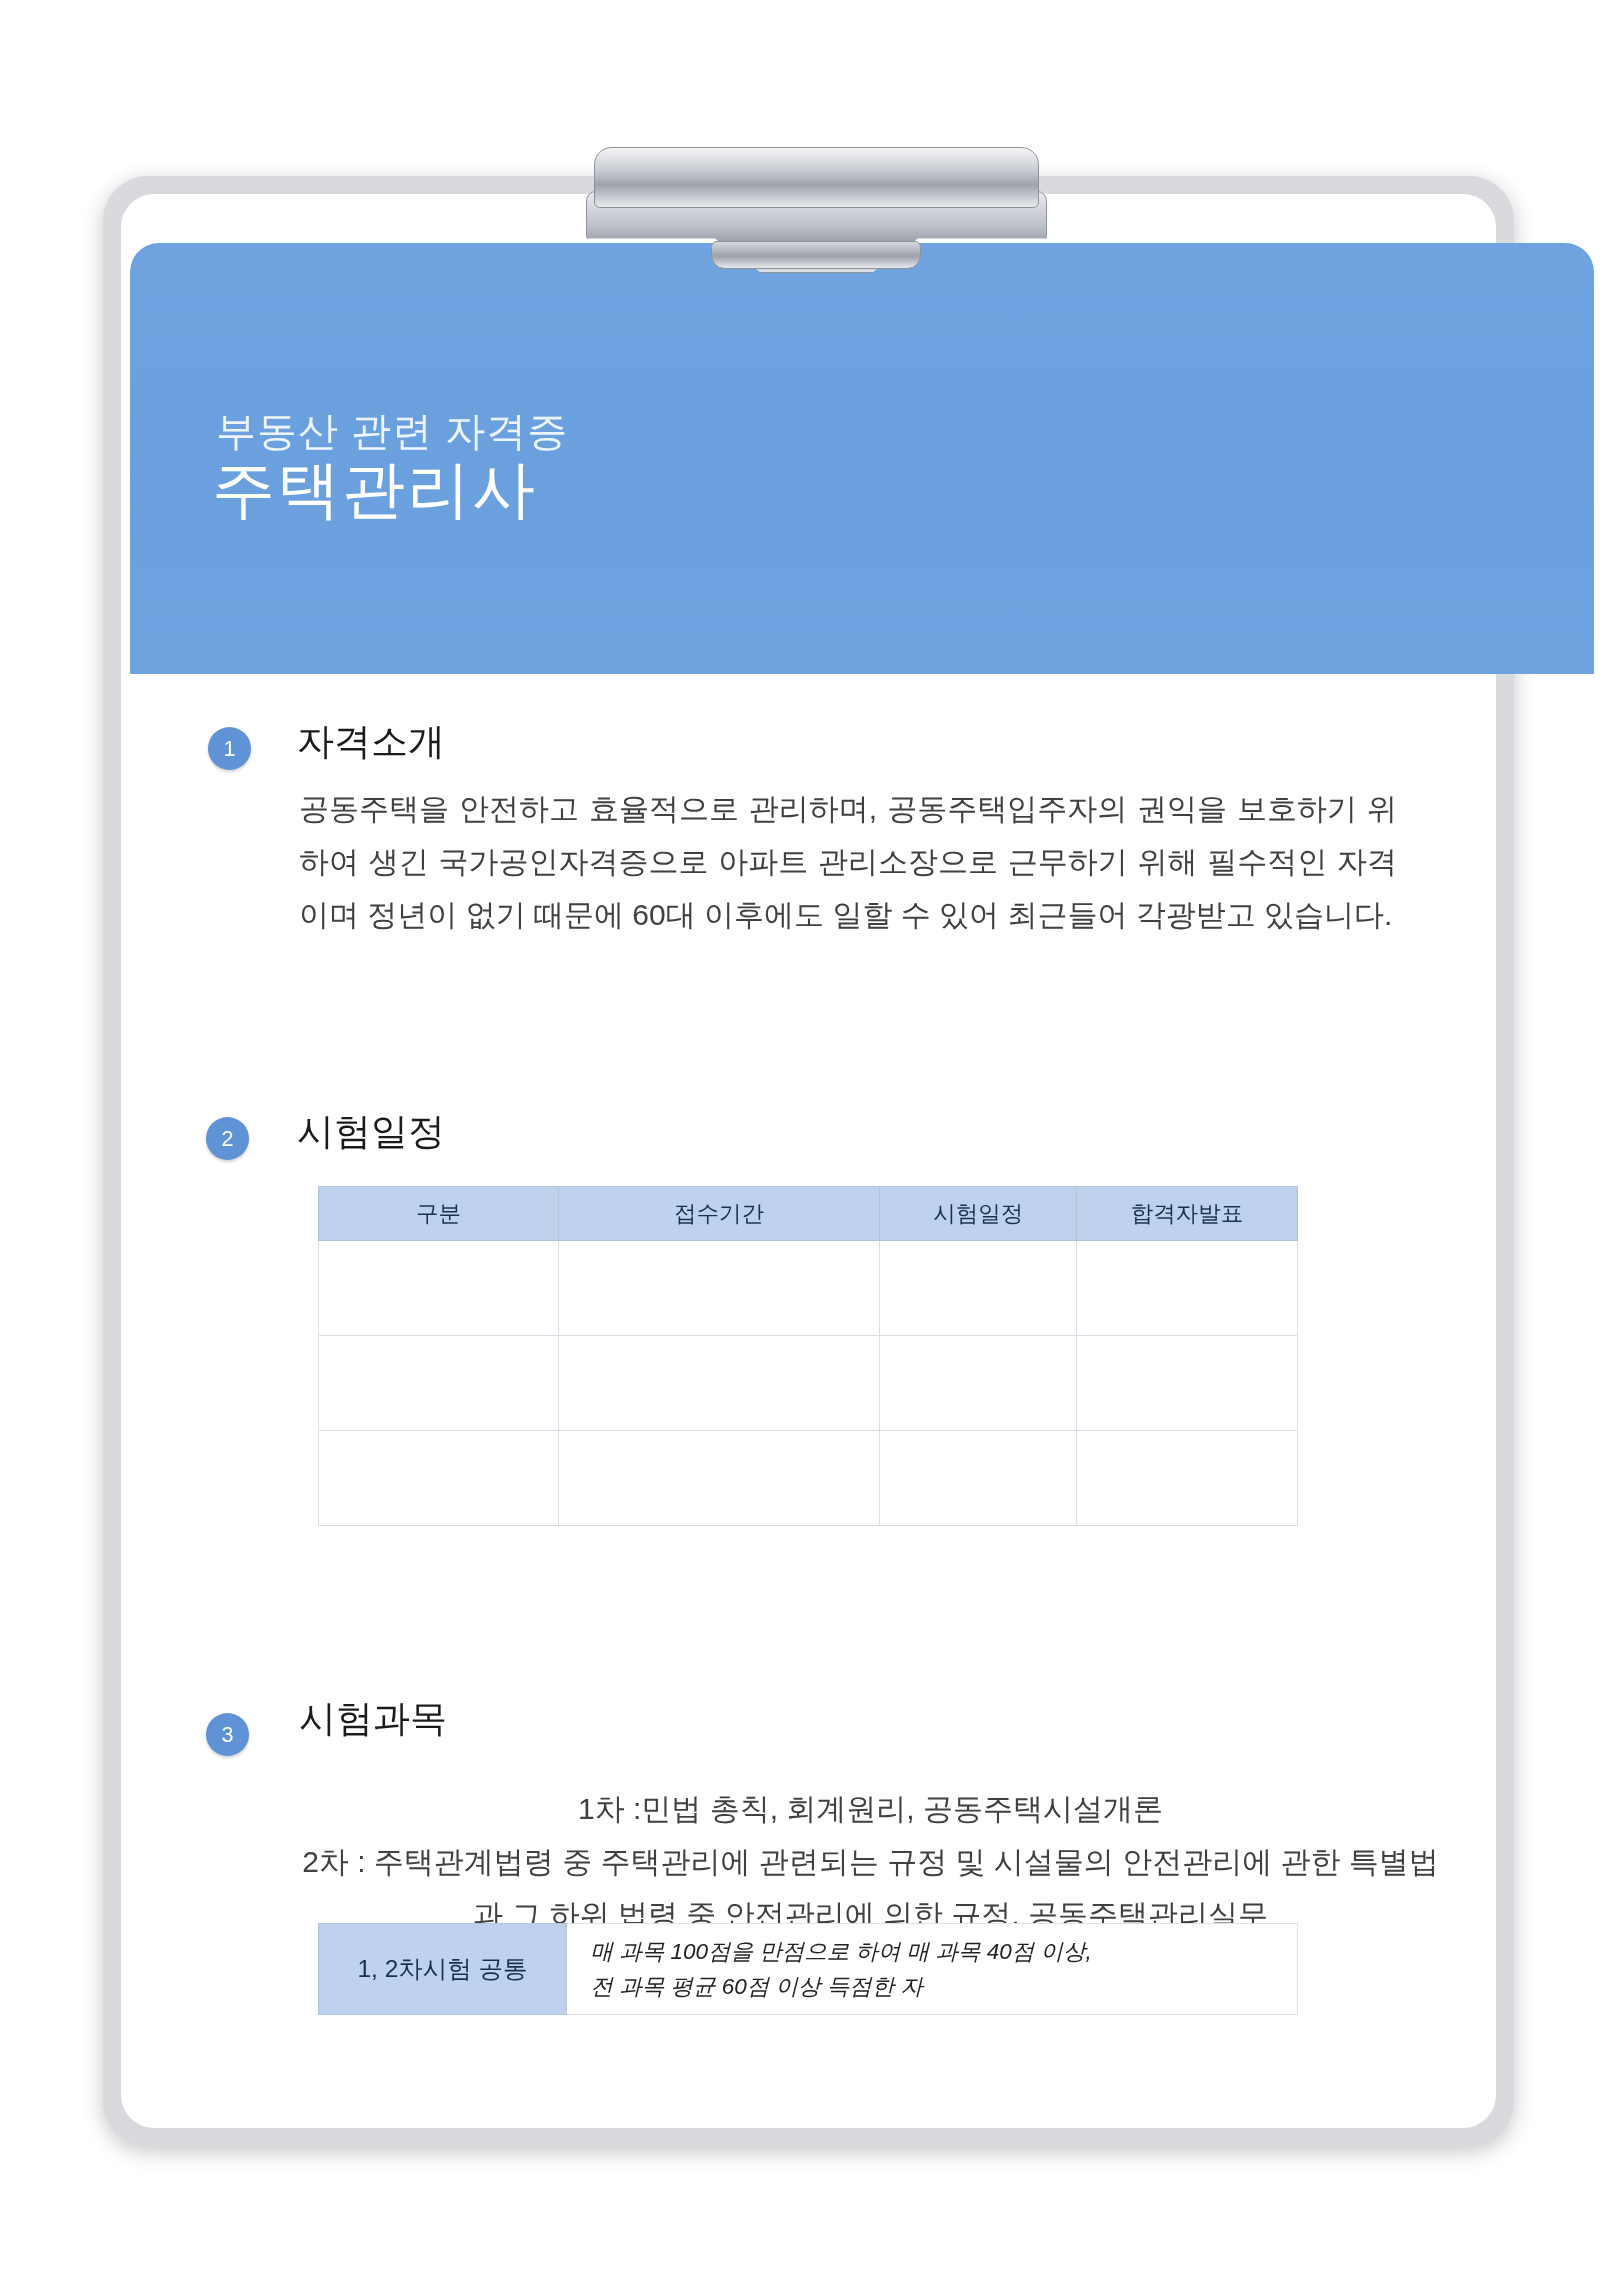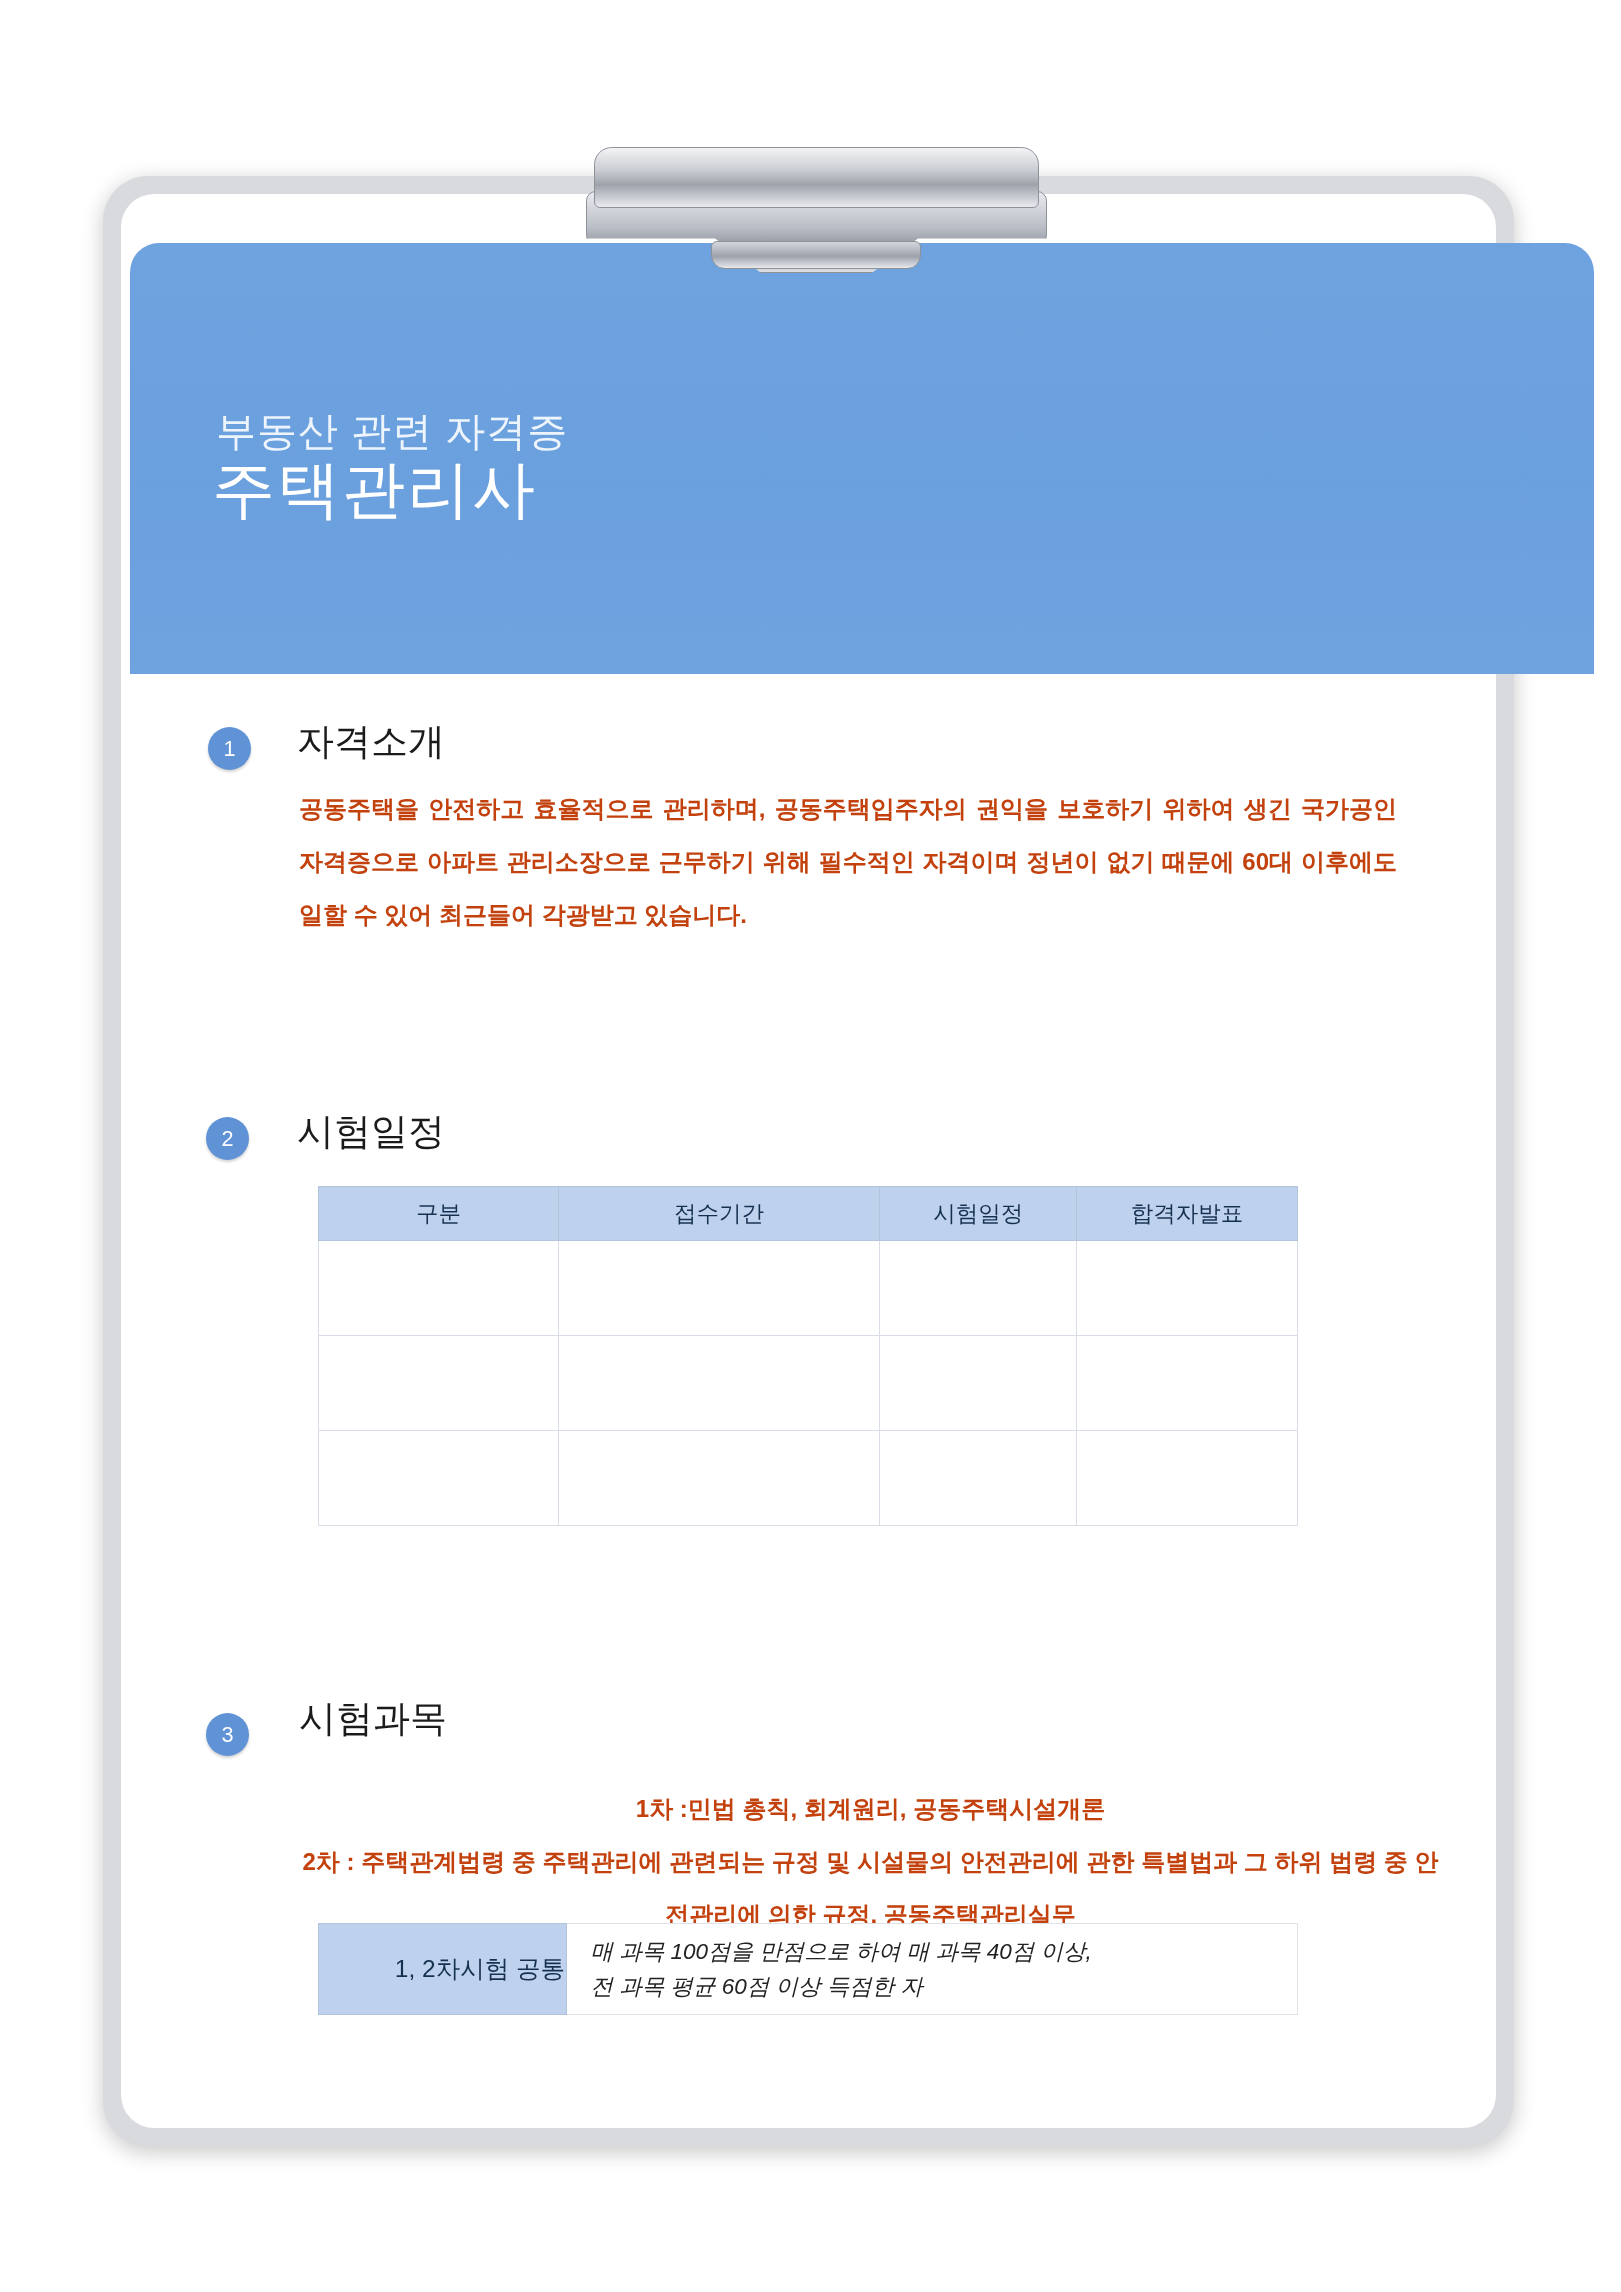--- a/index.html
+++ b/index.html
@@ -129,25 +129,24 @@
     line-height: 43px;
     box-shadow: 0 2px 2.9px rgba(0,0,0,0.18);
   }
   .sec-title {
     position: absolute;
     font-size: 37px;
     color: #1b1b1b;
   }
   .body-text {
     position: absolute;
-    font-size: 24px;
+    font-size: 30px;
     line-height: 53px;
-    color: #c2410c;
+    color: #404040;
     text-align: justify;
-    font-weight: bold;
   }
 
   
   #sec1-badge { left: 78px; top: 41px; }
   #sec1-title { left: 167px; top: 31px; }
   #sec1-text  { left: 169px; top: 96px; width: 1098px; }
 
   
   #sec2-badge { left: 76px; top: 431px; }
   #sec2-title { left: 167px; top: 421px; }
@@ -192,21 +191,21 @@
     top: 1237px;
     width: 980px;
     border-collapse: collapse;
     z-index: 8;
   }
   .pass-label {
     background: #bed2ee;
     border: 1px solid #b3c4dd;
     width: 245px;
     height: 82px;
-    text-align: right;
+    text-align: center;
     font-size: 24.5px;
     color: #16314f;
   }
   .pass-value {
     background: #ffffff;
     border: 1px solid #dfe3e9;
     padding: 9.8px 23.5px;
     font-size: 22.5px;
     line-height: 35px;
     color: #222;

